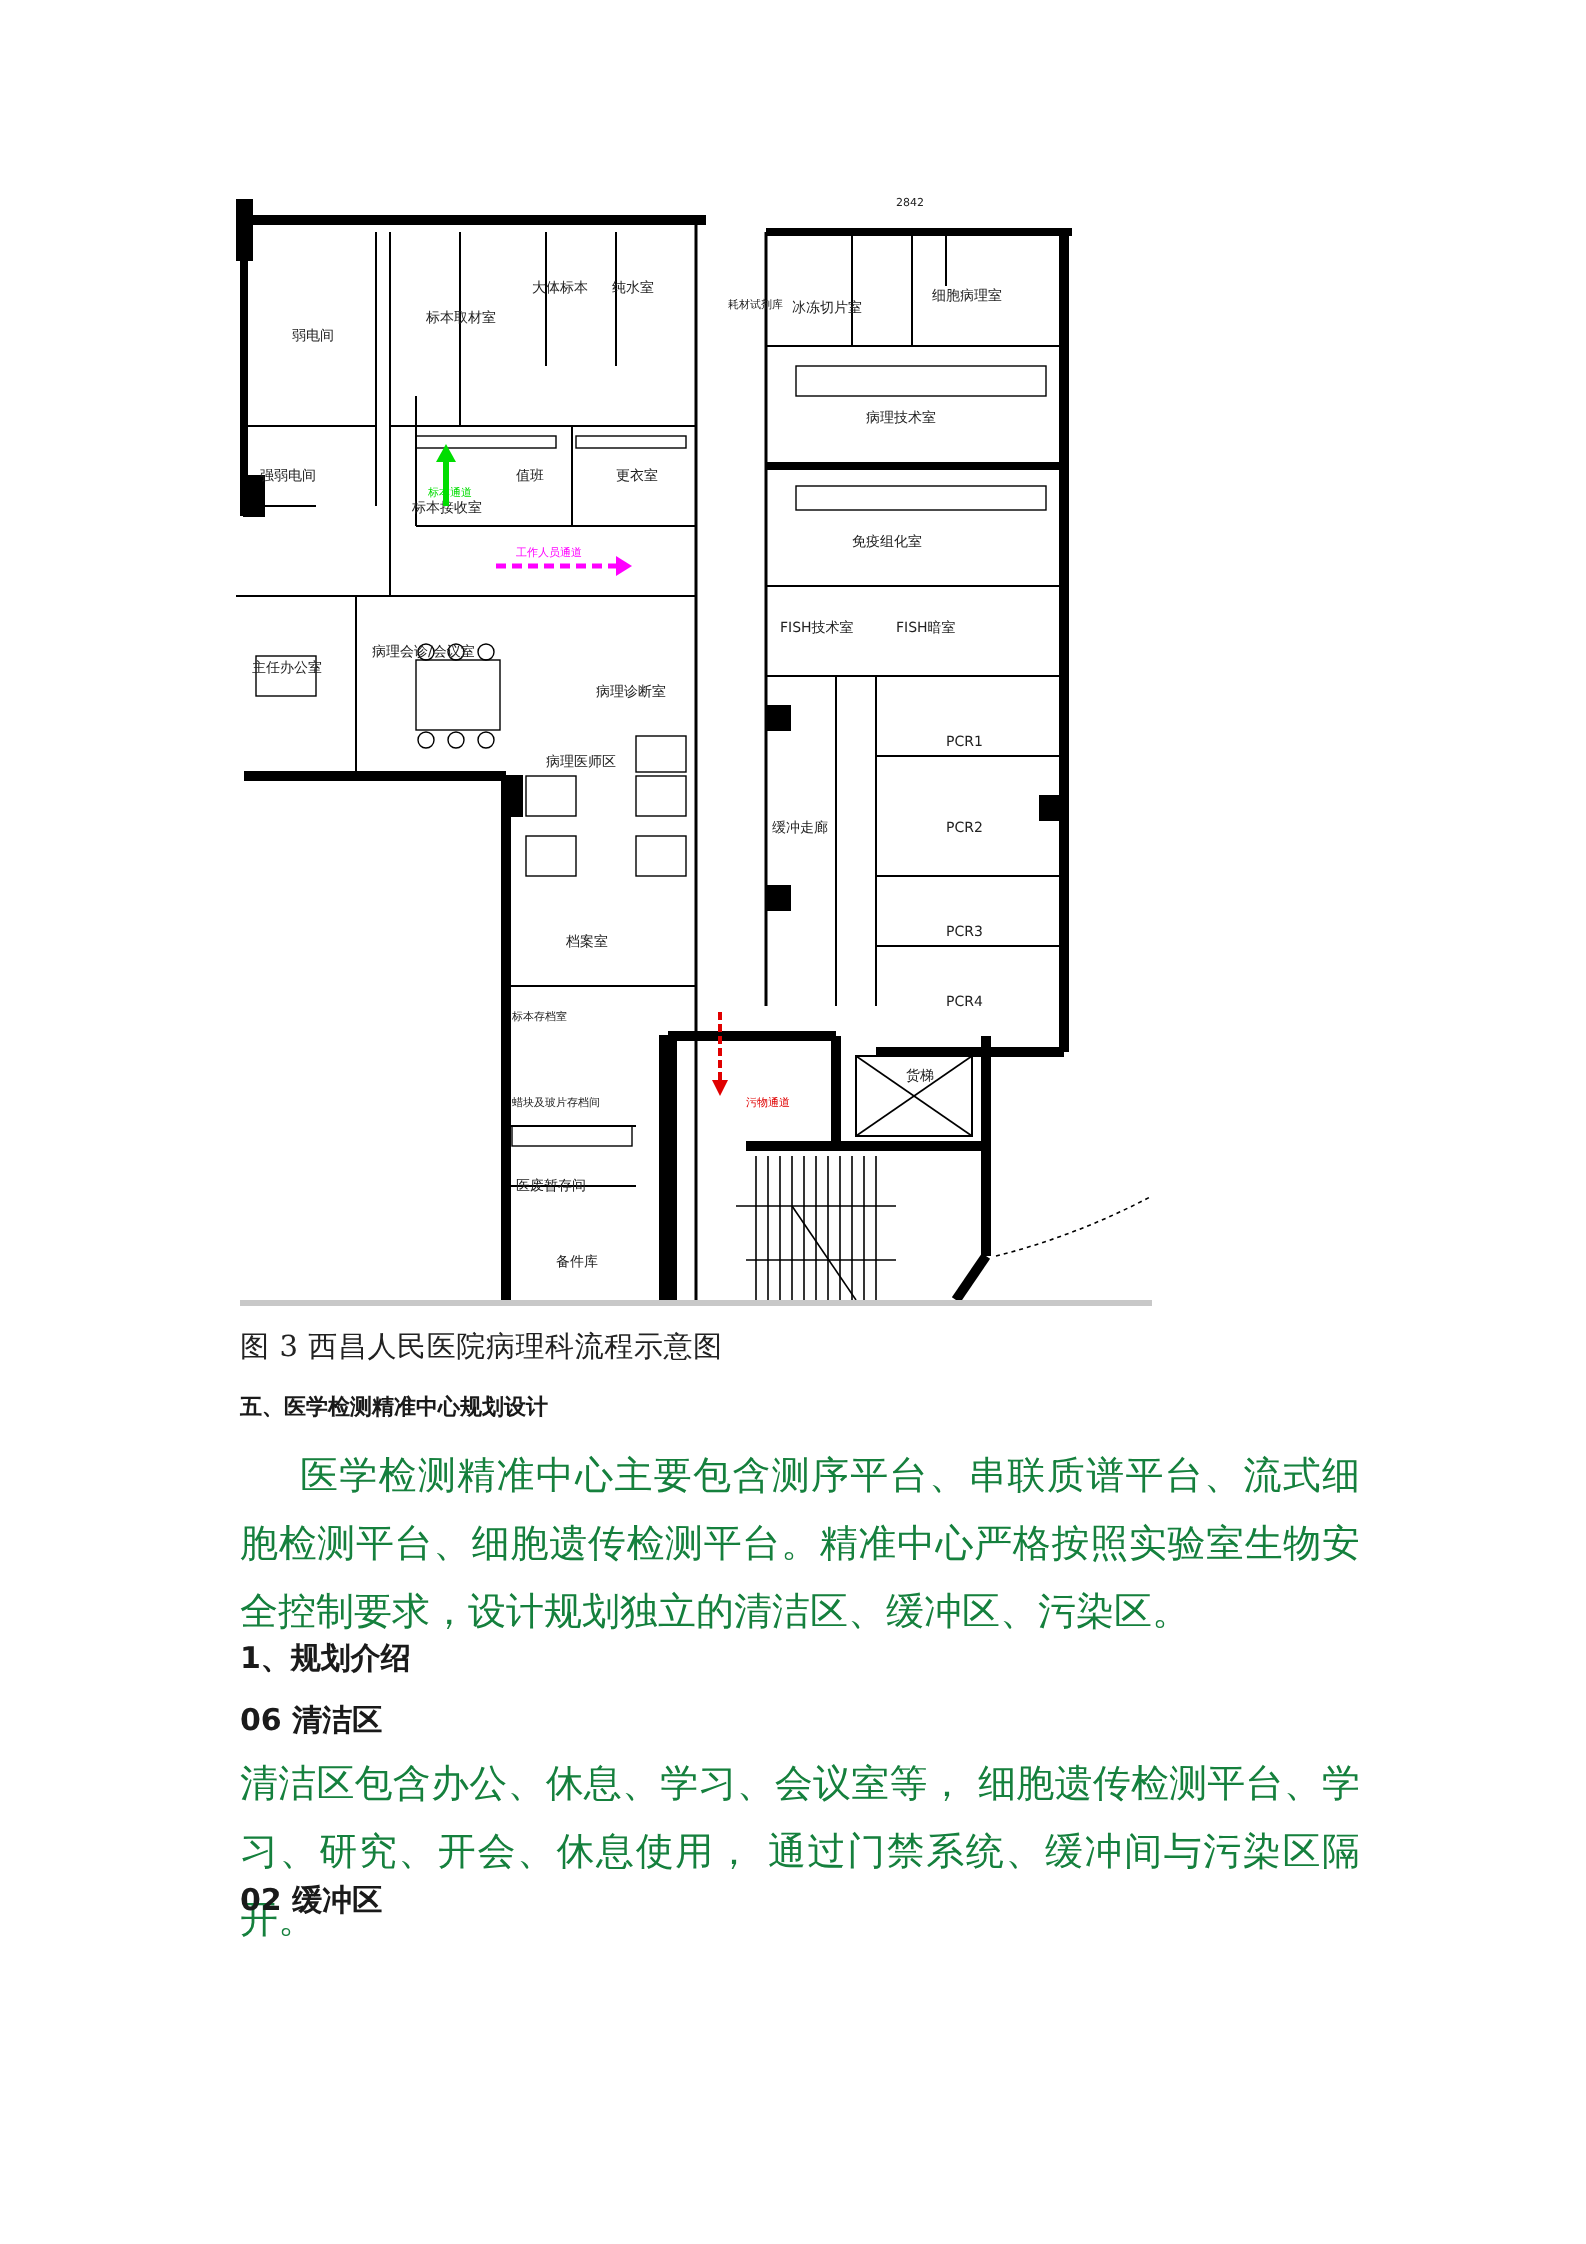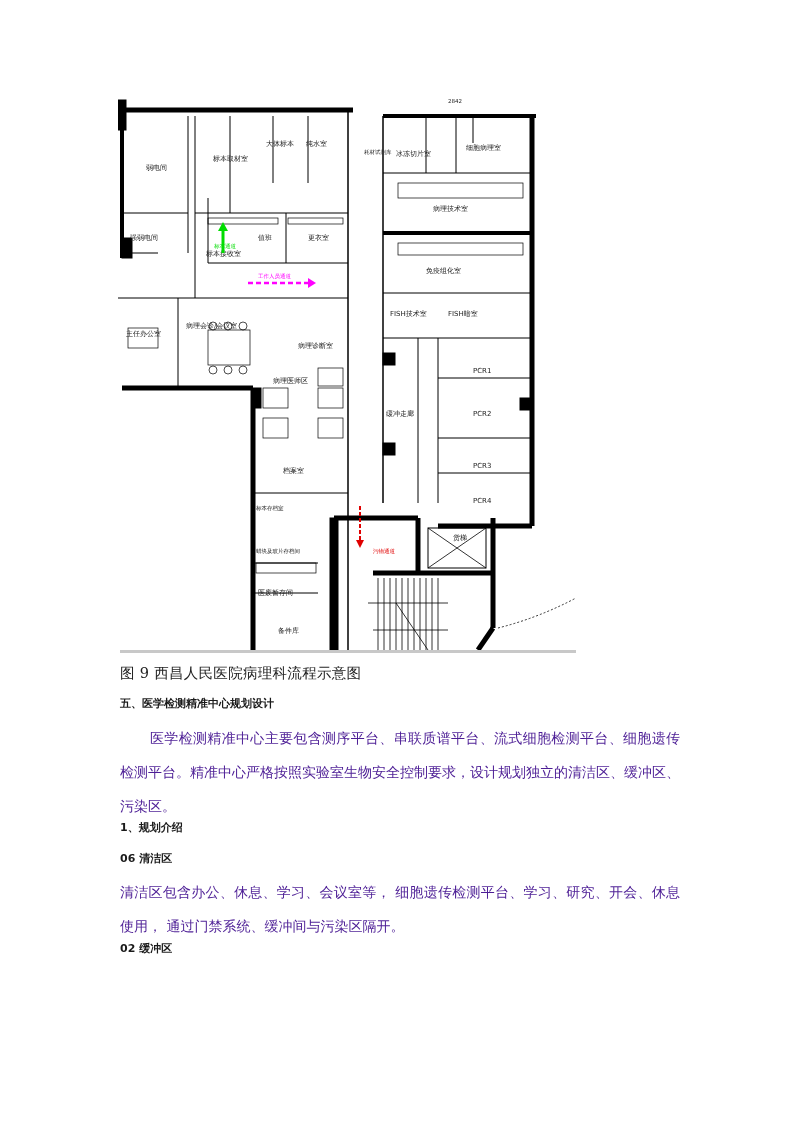--- a/index.html
+++ b/index.html
@@ -3,23 +3,23 @@
 <meta charset="utf-8">
 <style>
   html, body { margin:0; padding:0; background:#ffffff; }
   body { width:793px; height:1122px; position:relative; overflow:hidden;
          font-family:"DejaVu Serif","Liberation Serif",serif; color:#1a1a1a; }
   .figure { position:absolute; left:118px; top:98px; width:458px; height:552px; }
   .figure svg { display:block; }
   .fig-rule { position:absolute; left:120px; top:650px; width:456px; height:3px; background:#c8c8c8; }
   .caption { position:absolute; left:120px; top:664px; font-size:14.5px; letter-spacing:0.3px; color:#222; }
   .h1 { position:absolute; left:120px; top:696px; font-size:11px; font-weight:bold; font-family:"DejaVu Sans","Liberation Sans",sans-serif; }
-  .para { position:absolute; left:120px; width:560px; font-size:14px; line-height:34px; color:#4c1d95; text-align:justify; }
+  .para { position:absolute; left:120px; width:560px; font-size:19px; line-height:34px; color:#15803d; text-align:justify; }
   .p1 { top:721px; text-indent:30px; }
-  .h2 { position:absolute; left:120px; font-size:11px; font-weight:bold; font-family:"DejaVu Sans","Liberation Sans",sans-serif; }
+  .h2 { position:absolute; left:120px; font-size:15px; font-weight:bold; font-family:"DejaVu Sans","Liberation Sans",sans-serif; }
   .h2a { top:820px; }
   .h2b { top:851px; }
   .p2 { top:875px; }
   .h2c { top:941px; }
   .lbl { font-family:"DejaVu Sans","Liberation Sans",sans-serif; font-size:7px; fill:#222; }
   .lbl-s { font-family:"DejaVu Sans","Liberation Sans",sans-serif; font-size:5.5px; fill:#222; }
 </style>
 </head>
 <body>
 
@@ -167,19 +167,19 @@
     <text x="96" y="150" font-size="5.5" fill="#00dd00" font-family="DejaVu Sans, sans-serif">标本通道</text>
     <line x1="242" y1="408" x2="242" y2="442" stroke="#e00000" stroke-width="2" stroke-dasharray="4 2"></line>
     <polygon points="238,442 242,450 246,442" fill="#e00000"></polygon>
     <text x="255" y="455" font-size="5.5" fill="#e00000" font-family="DejaVu Sans, sans-serif">污物通道</text>
   </g>
 </svg>
 </div>
 
 <div class="fig-rule"></div>
 
-<div class="caption">图 9  西昌人民医院病理科流程示意图</div>
+<div class="caption">图 3  西昌人民医院病理科流程示意图</div>
 <div class="h1">五、医学检测精准中心规划设计</div>
 <div class="para p1">医学检测精准中心主要包含测序平台、串联质谱平台、流式细胞检测平台、细胞遗传检测平台。精准中心严格按照实验室生物安全控制要求，设计规划独立的清洁区、缓冲区、污染区。</div>
 <div class="h2 h2a">1、规划介绍</div>
 <div class="h2 h2b">06 清洁区</div>
 <div class="para p2">清洁区包含办公、休息、学习、会议室等， 细胞遗传检测平台、学习、研究、开会、休息使用， 通过门禁系统、缓冲间与污染区隔开。</div>
 <div class="h2 h2c">02 缓冲区</div>
 
 </body></html>

